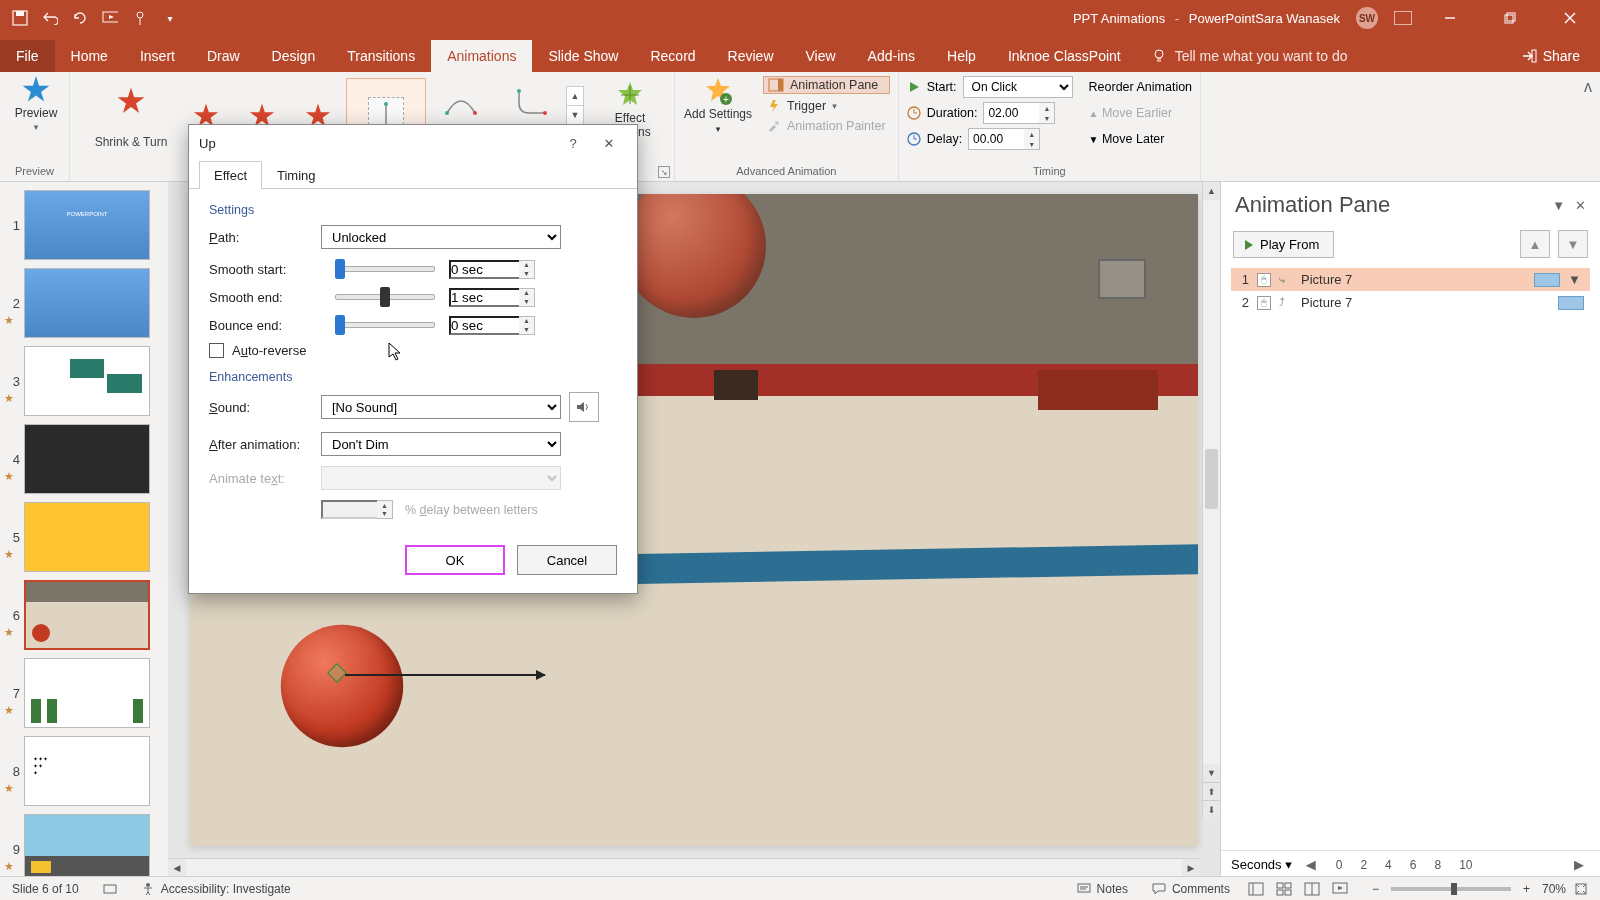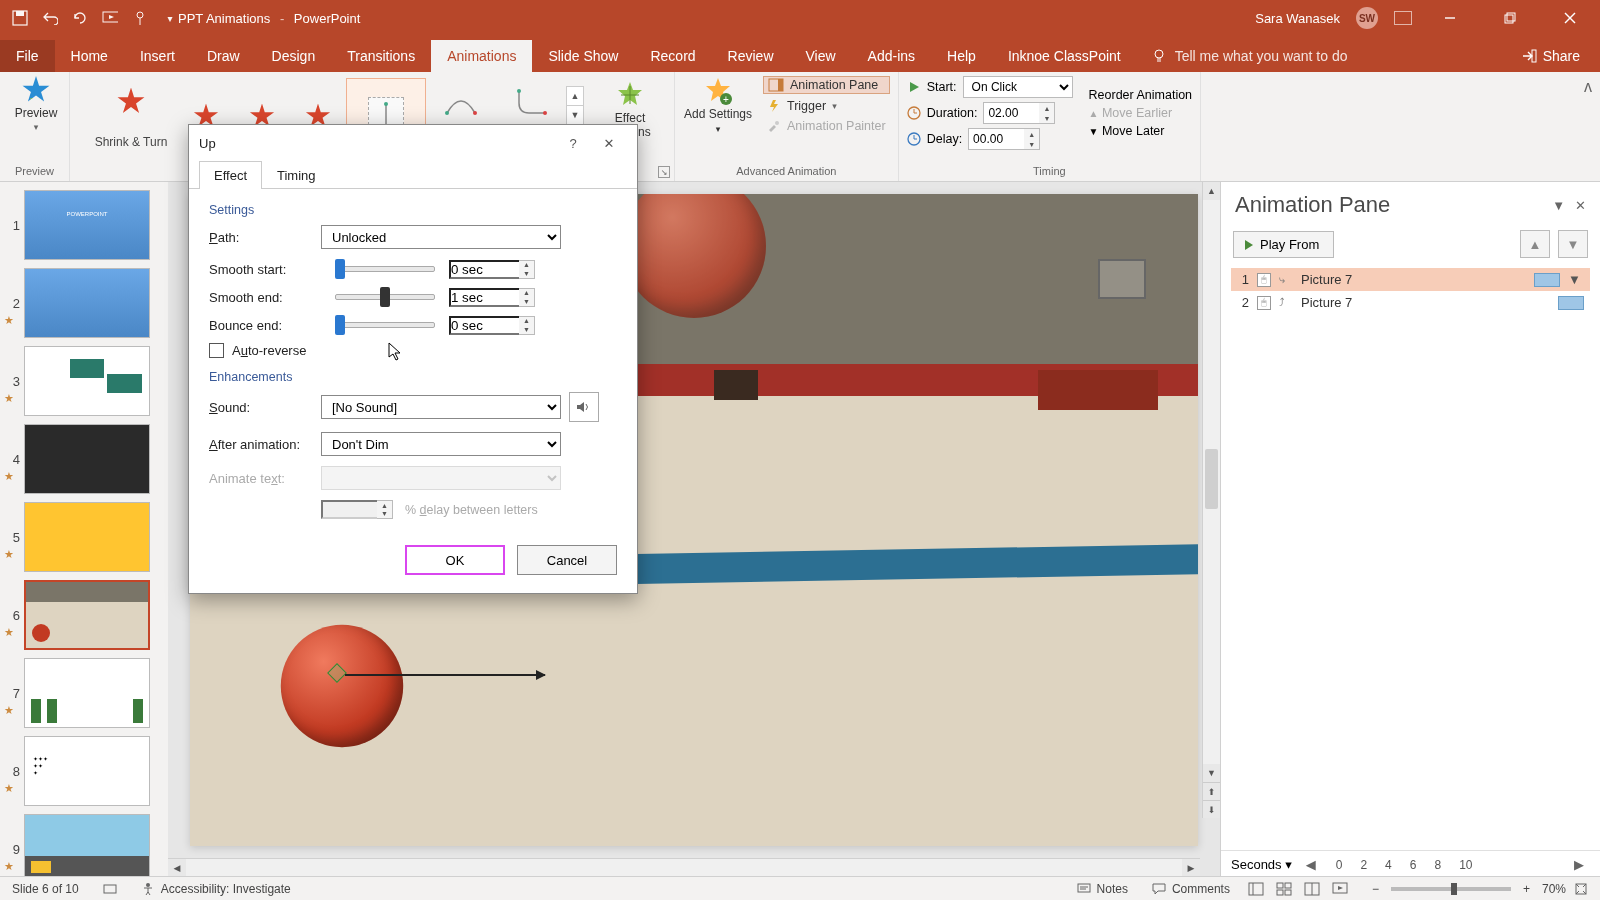--- a/index.html
+++ b/index.html
@@ -2,21 +2,21 @@
 <html><head>
 <meta charset="utf-8">
 <style>
 * { margin: 0; padding: 0; box-sizing: border-box; font-family: "Segoe UI", Arial, sans-serif; }
 body { width: 1600px; height: 900px; overflow: hidden; background: #e6e6e6; position: relative; }
 
 
 .titlebar { height: 36px; background: #b7472a; display: flex; align-items: center; color: #fff; font-size: 13px; }
 .titlebar .qat { display: flex; align-items: center; gap: 14px; padding-left: 12px; }
 .titlebar .qat .icon { width: 16px; height: 16px; display: inline-flex; align-items: center; justify-content: center; opacity: .95; }
-.titlebar .center { flex: 1; text-align: left; }
+.titlebar .center { flex: 1; text-align: right; }
 .titlebar .right { display: flex; align-items: center; gap: 16px; padding-right: 8px; }
 .titlebar .win-ctrl { width: 44px; height: 36px; display: inline-flex; align-items: center; justify-content: center; }
 .titlebar .avatar { width: 22px; height: 22px; border-radius: 50%; background: #e0a090; color: #7a3020; font-size: 10px; display: inline-flex; align-items: center; justify-content: center; font-weight: 600; }
 .titlebar .ribbon-min { border: 1px solid rgba(255,255,255,.6); width: 18px; height: 14px; display: inline-block; }
 
 
 .tabs { height: 36px; background: #b7472a; display: flex; align-items: flex-end; color: #fff; font-size: 14px; }
 .tabs .tab { padding: 8px 16px; cursor: pointer; }
 .tabs .tab.file { background: #9a3a22; }
 .tabs .tab.active { background: #f3f2f1; color: #b7472a; border-top: 2px solid #b7472a; }
@@ -45,21 +45,21 @@
 .adv-col .row { display: flex; align-items: center; gap: 6px; padding: 1px 4px; }
 .adv-col .row.pane { background: #f0d6cb; border: 1px solid #d9a37f; }
 .adv-col .disabled { color: #aaa; text-align: center; }
 .timing-col { display: flex; flex-direction: column; gap: 4px; font-size: 12.5px; justify-content: center; }
 .timing-col .row { display: flex; align-items: center; gap: 6px; }
 .timing-col input, .timing-col select { font-size: 12px; height: 22px; border: 1px solid #bbb; background: #fff; padding: 0 4px; }
 .spin-wrap { display: flex; }
 .spin-wrap input { width: 56px; border-right: none; }
 .spin-btns { width: 16px; display: flex; flex-direction: column; border: 1px solid #bbb; border-left: none; }
 .spin-btns span { flex: 1; font-size: 7px; display: flex; align-items: center; justify-content: center; background: #f4f4f4; color: #555; }
-.reorder-col { display: flex; flex-direction: column; gap: 4px; font-size: 12.5px; justify-content: center; }
+.reorder-col { display: flex; flex-direction: column; gap: 12px; font-size: 12.5px; justify-content: center; }
 .reorder-col .disabled { color: #aaa; }
 
 
 .main { display: flex; height: calc(900px - 36px - 36px - 110px - 24px); }
 .slidepanel { width: 168px; background: #f3f2f1; overflow-y: auto; padding: 8px 4px; display: flex; flex-direction: column; gap: 8px; }
 .thumb-row { display: flex; align-items: center; gap: 4px; }
 .thumb-num { width: 16px; font-size: 13px; color: #444; text-align: right; position: relative; }
 .thumb-star { position: absolute; left: 0; top: 18px; font-size: 11px; color: #cc8b40; }
 .thumb { width: 126px; height: 70px; background: #fff; border: 1px solid #bbb; position: relative; overflow: hidden; }
 .thumb.active { border: 2px solid #c44528; }

